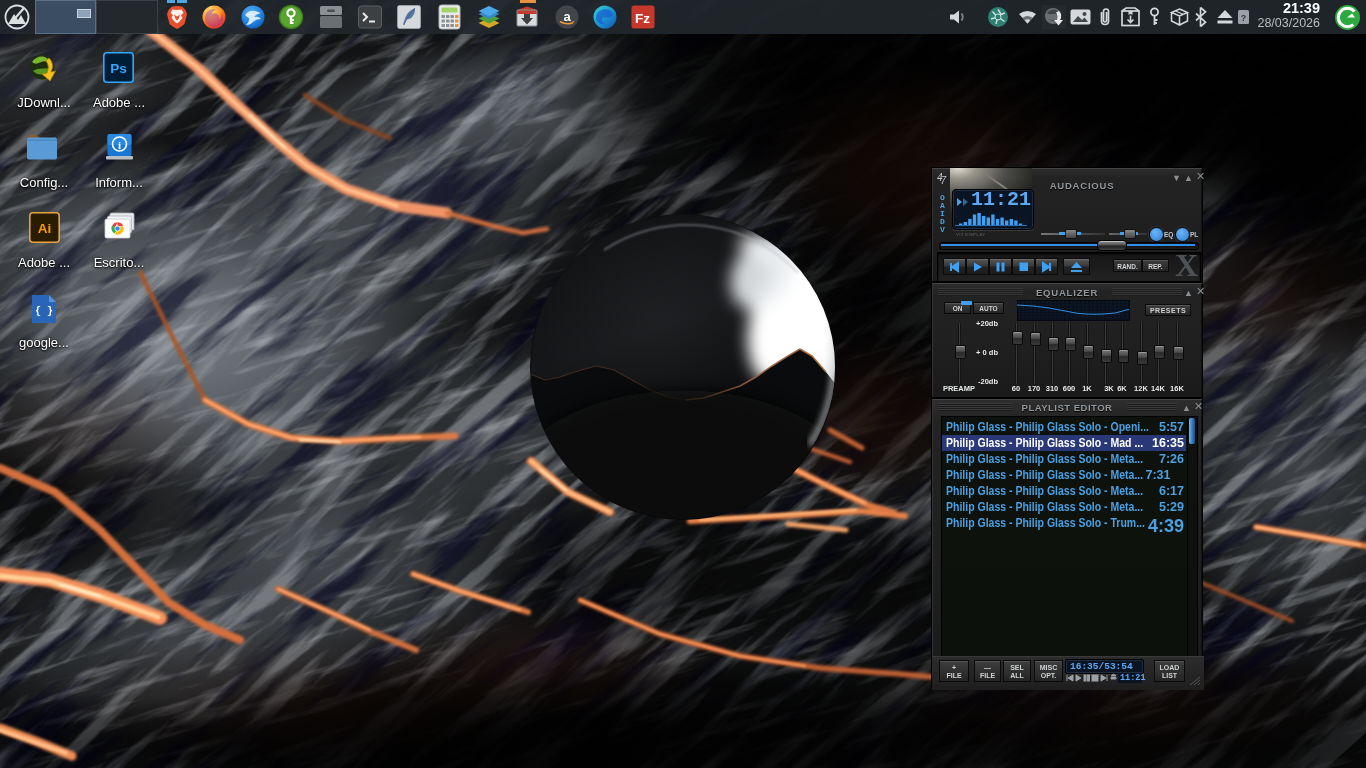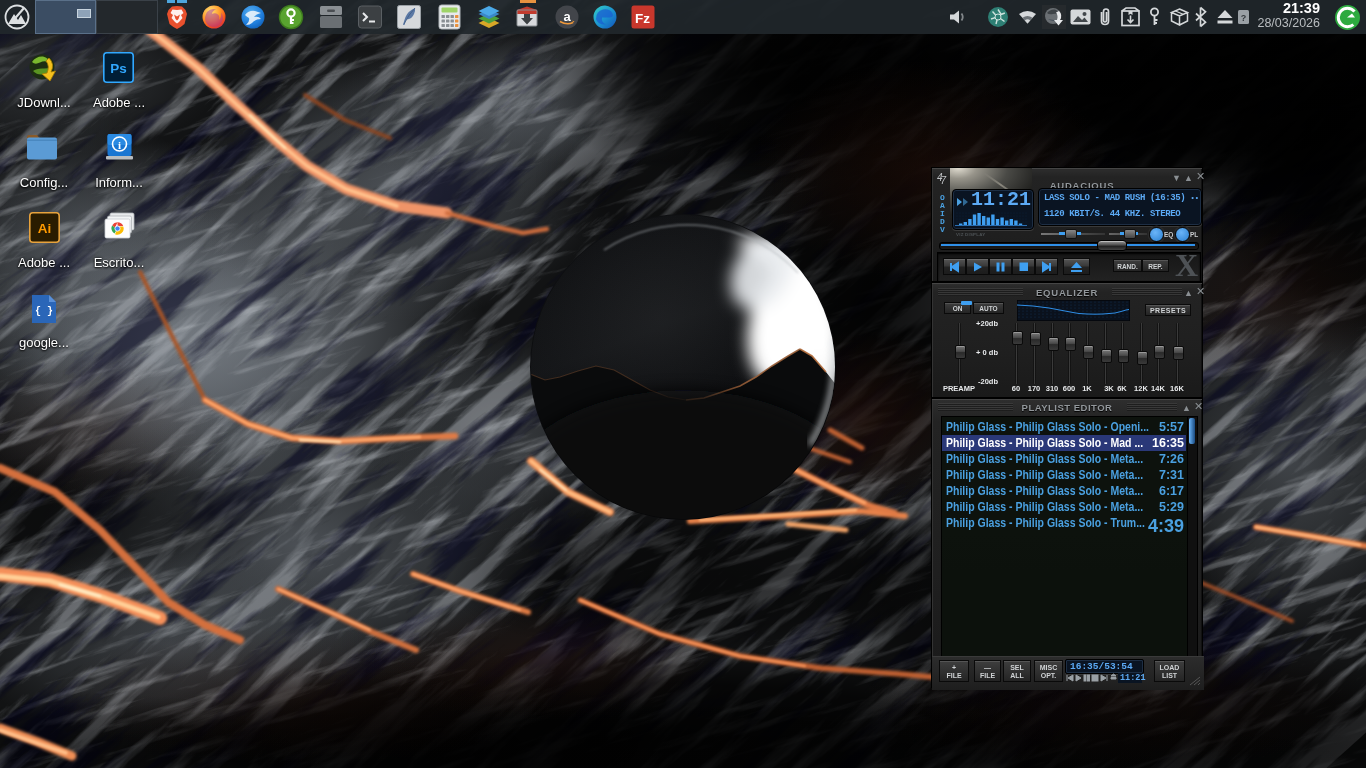--- a/index.html
+++ b/index.html
@@ -602,25 +602,20 @@
             <rect x="40.8" y="8.0" width="3.4" height="6.0" fill="#3f9ff0"></rect>
             <rect x="45.4" y="6.5" width="3.4" height="7.5" fill="#3f9ff0"></rect>
             <rect x="50.0" y="9.5" width="3.4" height="4.5" fill="#3f9ff0"></rect>
             <rect x="54.599999999999994" y="8.0" width="3.4" height="6.0" fill="#3f9ff0"></rect>
             <rect x="59.199999999999996" y="9.5" width="3.4" height="4.5" fill="#3f9ff0"></rect>
             <rect x="63.8" y="12.5" width="3.4" height="1.5" fill="#3f9ff0"></rect>
             <rect x="0" y="14" width="72" height="1" fill="#2a6db0"></rect>
           </svg>
         </div>
         <div style="position:absolute;left:24px;top:64px;color:#4e5356;font-size:5.5px;font-weight:bold;letter-spacing:0.3px;transform:scale(0.8);transform-origin:left top">VIZ DISPLAY</div>
-        <div class="lcdbox" style="left:106px;top:20px;width:162px;height:36px">
-          <div class="lcdtext" style="position:absolute;left:5px;top:4px;font-size:9px;letter-spacing:-0.35px">LASS SOLO - MAD RUSH (16:35)</div>
-          <div class="lcdtext" style="position:absolute;right:2px;top:5px;font-size:7px">••</div>
-          <div class="lcdtext" style="position:absolute;left:5px;top:20px;font-size:9px;letter-spacing:-0.35px">1120 KBIT/S. 44 KHZ. STEREO</div>
-        </div>
         <div style="position:absolute;left:109px;top:65px;width:64px;height:2px;background:linear-gradient(90deg,#777,#333)"></div>
         <div style="position:absolute;left:127px;top:64px;width:22px;height:3px;background:#3f9ff0"></div>
         <div style="position:absolute;left:133px;top:61px;width:10px;height:8px;background:linear-gradient(#888,#444);border:1px solid #111;border-radius:2px"></div>
         <div style="position:absolute;left:177px;top:65px;width:38px;height:2px;background:linear-gradient(90deg,#666,#333)"></div>
         <div style="position:absolute;left:188px;top:64px;width:18px;height:3px;background:#3f9ff0"></div>
         <div style="position:absolute;left:192px;top:61px;width:10px;height:8px;background:linear-gradient(#888,#444);border:1px solid #111;border-radius:2px"></div>
         <div style="position:absolute;left:217px;top:59px;width:13px;height:13px;border-radius:50%;background:radial-gradient(circle at 40% 35%,#6ab4f8,#2a7fd0);border:1px solid #0a0a0a;box-shadow:0 0 0 1.5px #2a2a2a"></div>
         <div style="position:absolute;left:232px;top:63px;color:#c8cbce;font-size:6.5px;font-weight:bold">EQ</div>
         <div style="position:absolute;left:243px;top:59px;width:13px;height:13px;border-radius:50%;background:radial-gradient(circle at 40% 35%,#6ab4f8,#2a7fd0);border:1px solid #0a0a0a;box-shadow:0 0 0 1.5px #2a2a2a"></div>
         <div style="position:absolute;left:258px;top:63px;color:#c8cbce;font-size:6.5px;font-weight:bold">PL</div>
@@ -887,21 +882,21 @@
         <div class="wbtn" style="left:262px;top:3px;font-size:11px">✕</div>
         <div style="position:absolute;left:9px;top:17px;width:246px;height:240px;background:rgba(10,16,10,0.88);border:1px solid #000"></div>
         <div style="position:absolute;left:14px;top:21px;color:#4aa0e0;font-size:12.5px;font-weight:bold;white-space:nowrap;transform:scaleX(0.84);transform-origin:left">Philip Glass - Philip Glass Solo - Openi...</div>
         <div style="position:absolute;left:200px;top:21px;width:52px;text-align:right;color:#4aa0e0;font-size:12.5px;font-weight:bold">5:57</div>
         <div style="position:absolute;left:10px;top:36px;width:244px;height:16px;background:#2a3878"></div>
         <div style="position:absolute;left:14px;top:37px;color:#fff;font-size:12.5px;font-weight:bold;white-space:nowrap;transform:scaleX(0.84);transform-origin:left">Philip Glass - Philip Glass Solo - Mad ...</div>
         <div style="position:absolute;left:200px;top:37px;width:52px;text-align:right;color:#fff;font-size:12.5px;font-weight:bold">16:35</div>
         <div style="position:absolute;left:14px;top:53px;color:#4aa0e0;font-size:12.5px;font-weight:bold;white-space:nowrap;transform:scaleX(0.84);transform-origin:left">Philip Glass - Philip Glass Solo - Meta...</div>
         <div style="position:absolute;left:200px;top:53px;width:52px;text-align:right;color:#4aa0e0;font-size:12.5px;font-weight:bold">7:26</div>
         <div style="position:absolute;left:14px;top:69px;color:#4aa0e0;font-size:12.5px;font-weight:bold;white-space:nowrap;transform:scaleX(0.84);transform-origin:left">Philip Glass - Philip Glass Solo - Meta...</div>
-        <div style="position:absolute;left:200px;top:69px;width:52px;text-align:right;color:#4aa0e0;font-size:12.5px;font-weight:bold">7:31</div>
+        <div style="position:absolute;left:200px;top:69px;width:52px;text-align:center;color:#4aa0e0;font-size:12.5px;font-weight:bold">7:31</div>
         <div style="position:absolute;left:14px;top:85px;color:#4aa0e0;font-size:12.5px;font-weight:bold;white-space:nowrap;transform:scaleX(0.84);transform-origin:left">Philip Glass - Philip Glass Solo - Meta...</div>
         <div style="position:absolute;left:200px;top:85px;width:52px;text-align:right;color:#4aa0e0;font-size:12.5px;font-weight:bold">6:17</div>
         <div style="position:absolute;left:14px;top:101px;color:#4aa0e0;font-size:12.5px;font-weight:bold;white-space:nowrap;transform:scaleX(0.84);transform-origin:left">Philip Glass - Philip Glass Solo - Meta...</div>
         <div style="position:absolute;left:200px;top:101px;width:52px;text-align:right;color:#4aa0e0;font-size:12.5px;font-weight:bold">5:29</div>
         <div style="position:absolute;left:14px;top:117px;color:#4aa0e0;font-size:12.5px;font-weight:bold;white-space:nowrap;transform:scaleX(0.84);transform-origin:left">Philip Glass - Philip Glass Solo - Trum...</div>
         <div style="position:absolute;left:200px;top:117px;width:52px;text-align:right;color:#4aa0e0;font-size:18px;font-weight:bold">4:39</div>
         <div style="position:absolute;left:255px;top:17px;width:9px;height:240px;background:#101010;border:1px solid #000"></div>
         <div style="position:absolute;left:256.5px;top:19px;width:6px;height:26px;background:linear-gradient(90deg,#6ab4f8,#1a4a80);border-radius:2px"></div>
         <div style="position:absolute;left:0;top:257px;width:272px;height:33px;background:linear-gradient(#2c2c2c,#1e1e1e);border-top:1px solid #3a3a3a"></div>
         <div class="sbtn" style="left:7px;top:261px;width:30px;height:22px;font-size:7px;line-height:8px;padding-top:3px">+<br>FILE</div>

